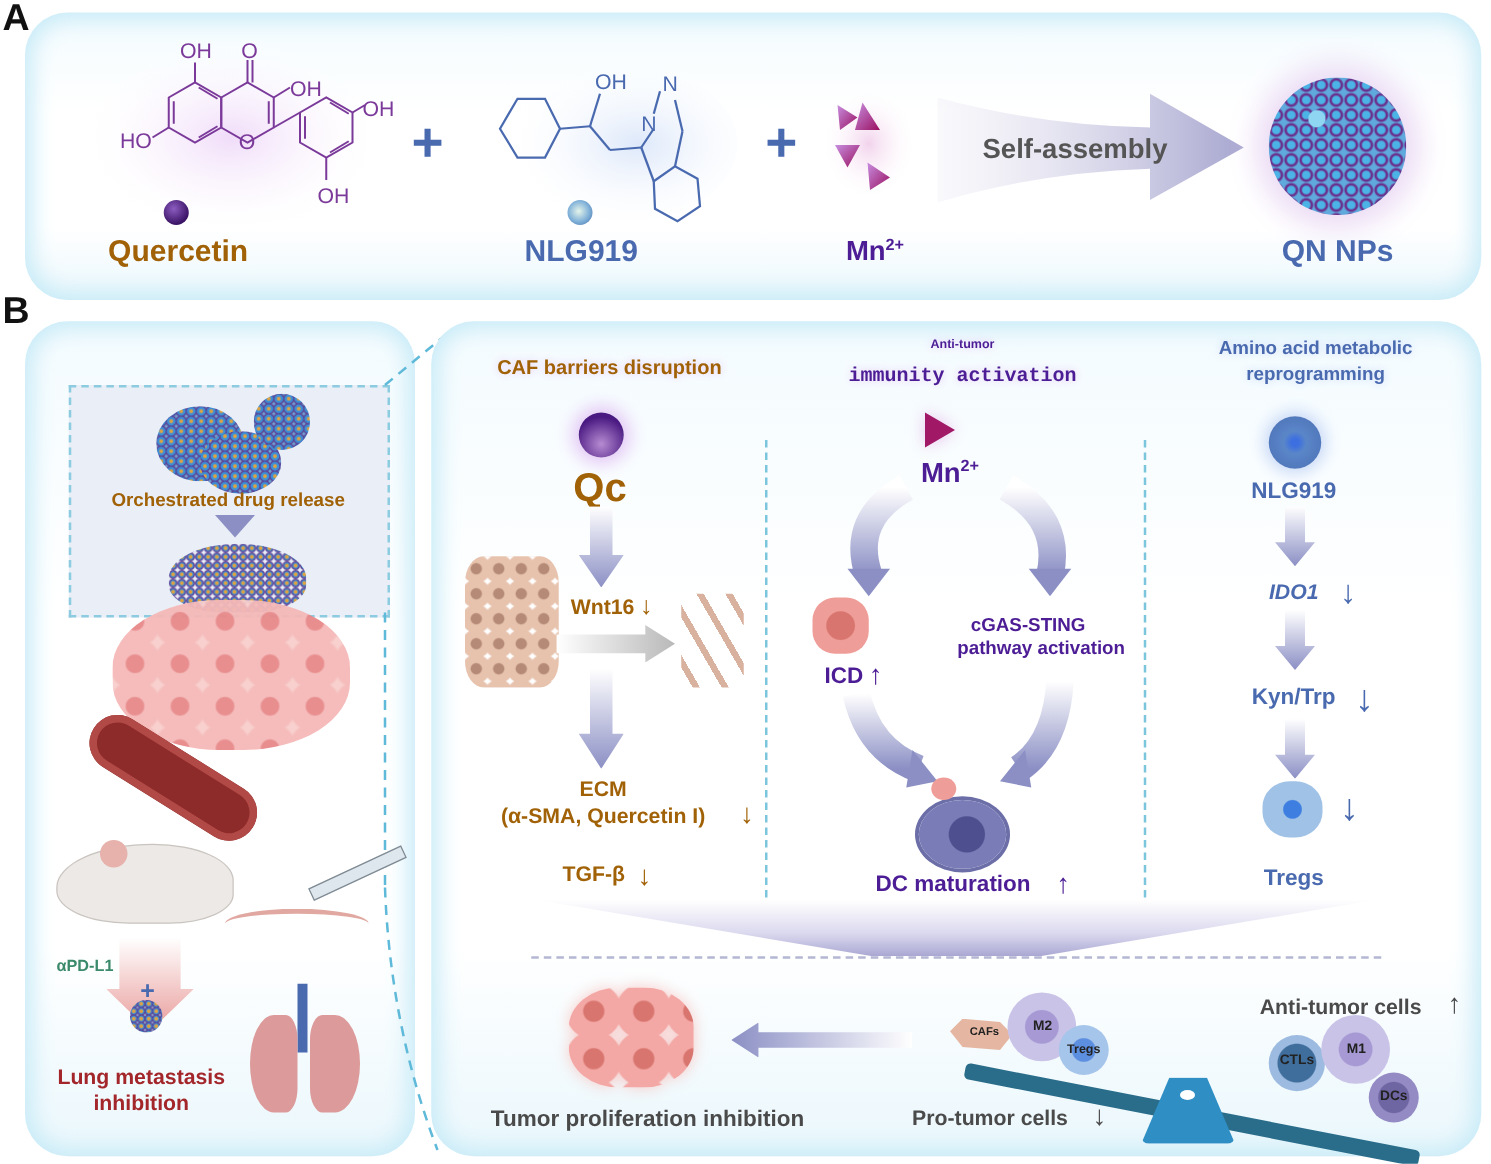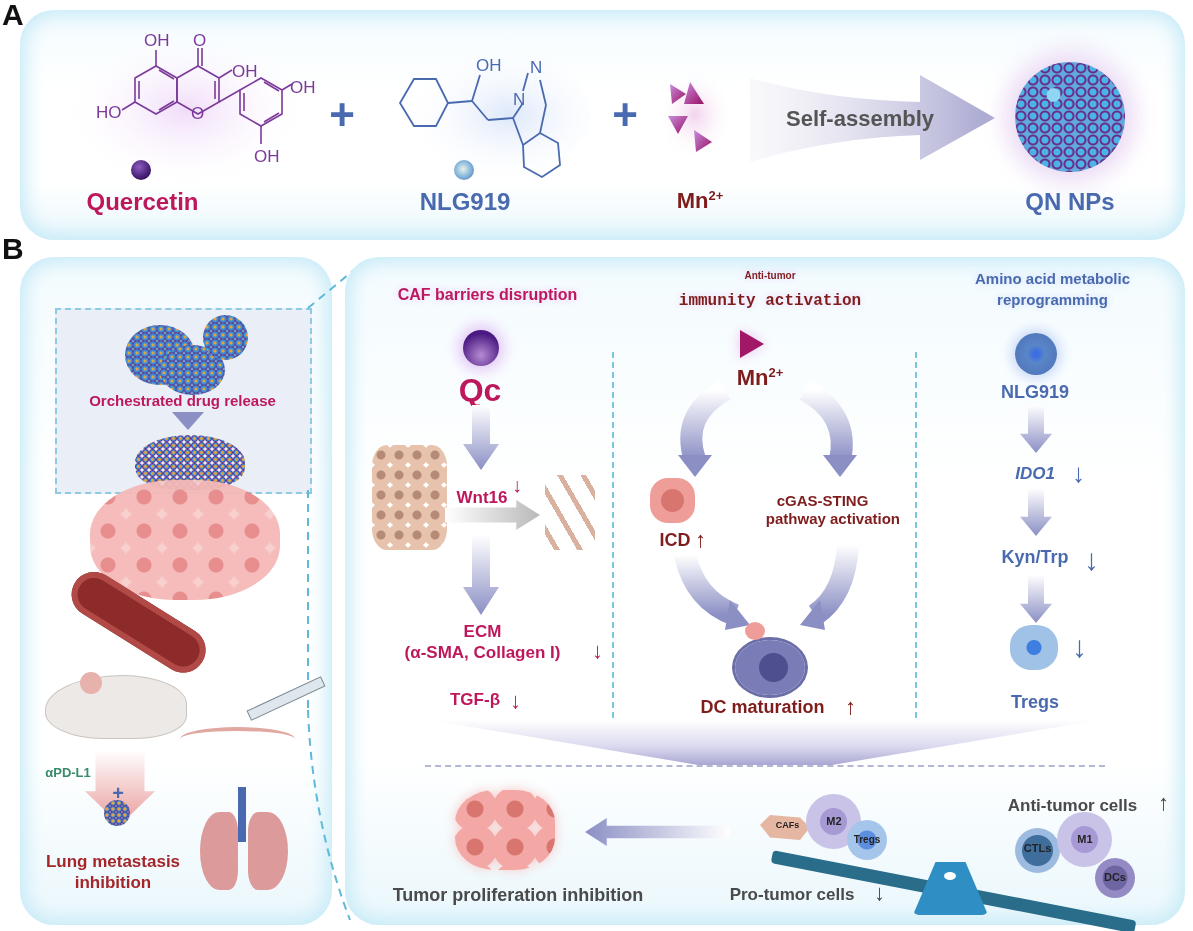--- a/index.html
+++ b/index.html
@@ -1,23 +1,23 @@
 <!DOCTYPE html>
 <html><head>
 <meta charset="utf-8">
 <style>
   html,body{margin:0;padding:0;background:#ffffff;}
   body{width:1193px;height:931px;position:relative;overflow:hidden;font-family:"Liberation Sans",sans-serif;}
   .abs{position:absolute;}
   .panel-letter{font-weight:bold;font-size:30px;color:#111;}
   .panel{border-radius:34px;background:linear-gradient(180deg,#f3fbfe 0%,#ffffff 35%,#ffffff 75%,#eaf7fc 100%);box-shadow:inset 0 0 18px 6px #c8ebf7;}
   .lbl{font-weight:bold;white-space:nowrap;text-align:center;}
-  .purple{color:#be185d;}
+  .purple{color:#a16207;}
   .blue{color:#4a6ab0;}
-  .mag{color:#7f1d1d;}
+  .mag{color:#4c1d95;}
   .gray{color:#4a4a4a;}
   .glow-p{text-shadow:0 0 8px #e7c8f5;}
   .glow-b{text-shadow:0 0 8px #c9d9f7;}
   .dash-v{border-left:2px dashed #7cc6dd;}
   .dash-h{border-top:2px dashed #b4b6d4;}
   svg{overflow:visible;}
 </style>
 </head>
 <body>
 
@@ -175,27 +175,27 @@
 
 <div class="abs panel" style="left:345px;top:257px;width:840px;height:668px;"></div>
 <div class="abs dash-v" style="left:612px;top:352px;height:366px;"></div>
 <div class="abs dash-v" style="left:915px;top:352px;height:366px;"></div>
 
 <div class="abs lbl purple glow-p" style="left:365px;top:286px;width:245px;font-size:16px;">CAF barriers disruption</div>
 <div class="abs" style="left:463px;top:330px;width:36px;height:36px;border-radius:50%;background:radial-gradient(circle at 50% 70%,#b78bd2,#4a1a82 70%);box-shadow:0 0 14px 5px #e3c6f5;"></div>
 <div class="abs lbl purple" style="left:440px;top:372px;width:80px;font-size:32px;">Qc</div>
 <div class="abs" style="left:463px;top:405px;width:36px;height:65px;background:linear-gradient(180deg,#ffffff,#8b8fc4);clip-path:polygon(25% 0,75% 0,75% 60%,100% 60%,50% 100%,0 60%,25% 60%);"></div>
 <div class="abs" style="left:372px;top:445px;width:75px;height:105px;background:radial-gradient(circle,#b58a76 0 4px,#e7c3ae 5px 11px,#ffffff 12px 13px,transparent 14px) 0 0/18px 20px,#dcb39e;border-radius:20%;"></div>
-<div class="abs lbl purple" style="left:452px;top:488px;width:60px;font-size:17px;">Wnt16</div>
+<div class="abs lbl purple" style="left:452px;top:476px;width:60px;font-size:17px;">Wnt16</div>
 <div class="abs lbl purple" style="left:512px;top:474px;font-size:20px;">↓</div>
 <div class="abs" style="left:445px;top:500px;width:95px;height:30px;background:linear-gradient(90deg,#ffffff,#b9b9b9);clip-path:polygon(0 25%,75% 25%,75% 0,100% 50%,75% 100%,75% 75%,0 75%);"></div>
 <div class="abs" style="left:545px;top:475px;width:50px;height:75px;background:repeating-linear-gradient(60deg,transparent 0 8px,#d8b29f 8px 13px,transparent 13px 20px);"></div>
 <div class="abs" style="left:463px;top:535px;width:36px;height:80px;background:linear-gradient(180deg,#ffffff,#8b8fc4);clip-path:polygon(25% 0,75% 0,75% 65%,100% 65%,50% 100%,0 65%,25% 65%);"></div>
 <div class="abs lbl purple" style="left:440px;top:622px;width:85px;font-size:17px;">ECM</div>
-<div class="abs lbl purple" style="left:370px;top:643px;width:225px;font-size:17px;">(α-SMA, Collagen I)</div>
+<div class="abs lbl purple" style="left:370px;top:643px;width:225px;font-size:17px;">(α-SMA, Quercetin I)</div>
 <div class="abs lbl purple" style="left:592px;top:638px;font-size:22px;">↓</div>
 <div class="abs lbl purple" style="left:440px;top:690px;width:70px;font-size:17px;">TGF-β</div>
 <div class="abs lbl purple" style="left:510px;top:688px;font-size:22px;">↓</div>
 
 <div class="abs lbl mag glow-p" style="left:640px;top:270px;width:260px;font-size:10px;">Anti-tumor</div>
 <div class="abs lbl mag glow-p" style="left:640px;top:292px;width:260px;font-size:16px;font-family:Liberation Mono, monospace;">immunity activation</div>
 <div class="abs" style="left:740px;top:330px;width:0;height:0;border-top:14px solid transparent;border-bottom:14px solid transparent;border-left:24px solid #a01866;filter:drop-shadow(0 0 6px #e7c2ec);"></div>
 <div class="abs lbl mag" style="left:720px;top:365px;width:80px;font-size:22px;">
   <span>Mn</span><sup style="font-size:13px;">2+</sup>
 </div>

